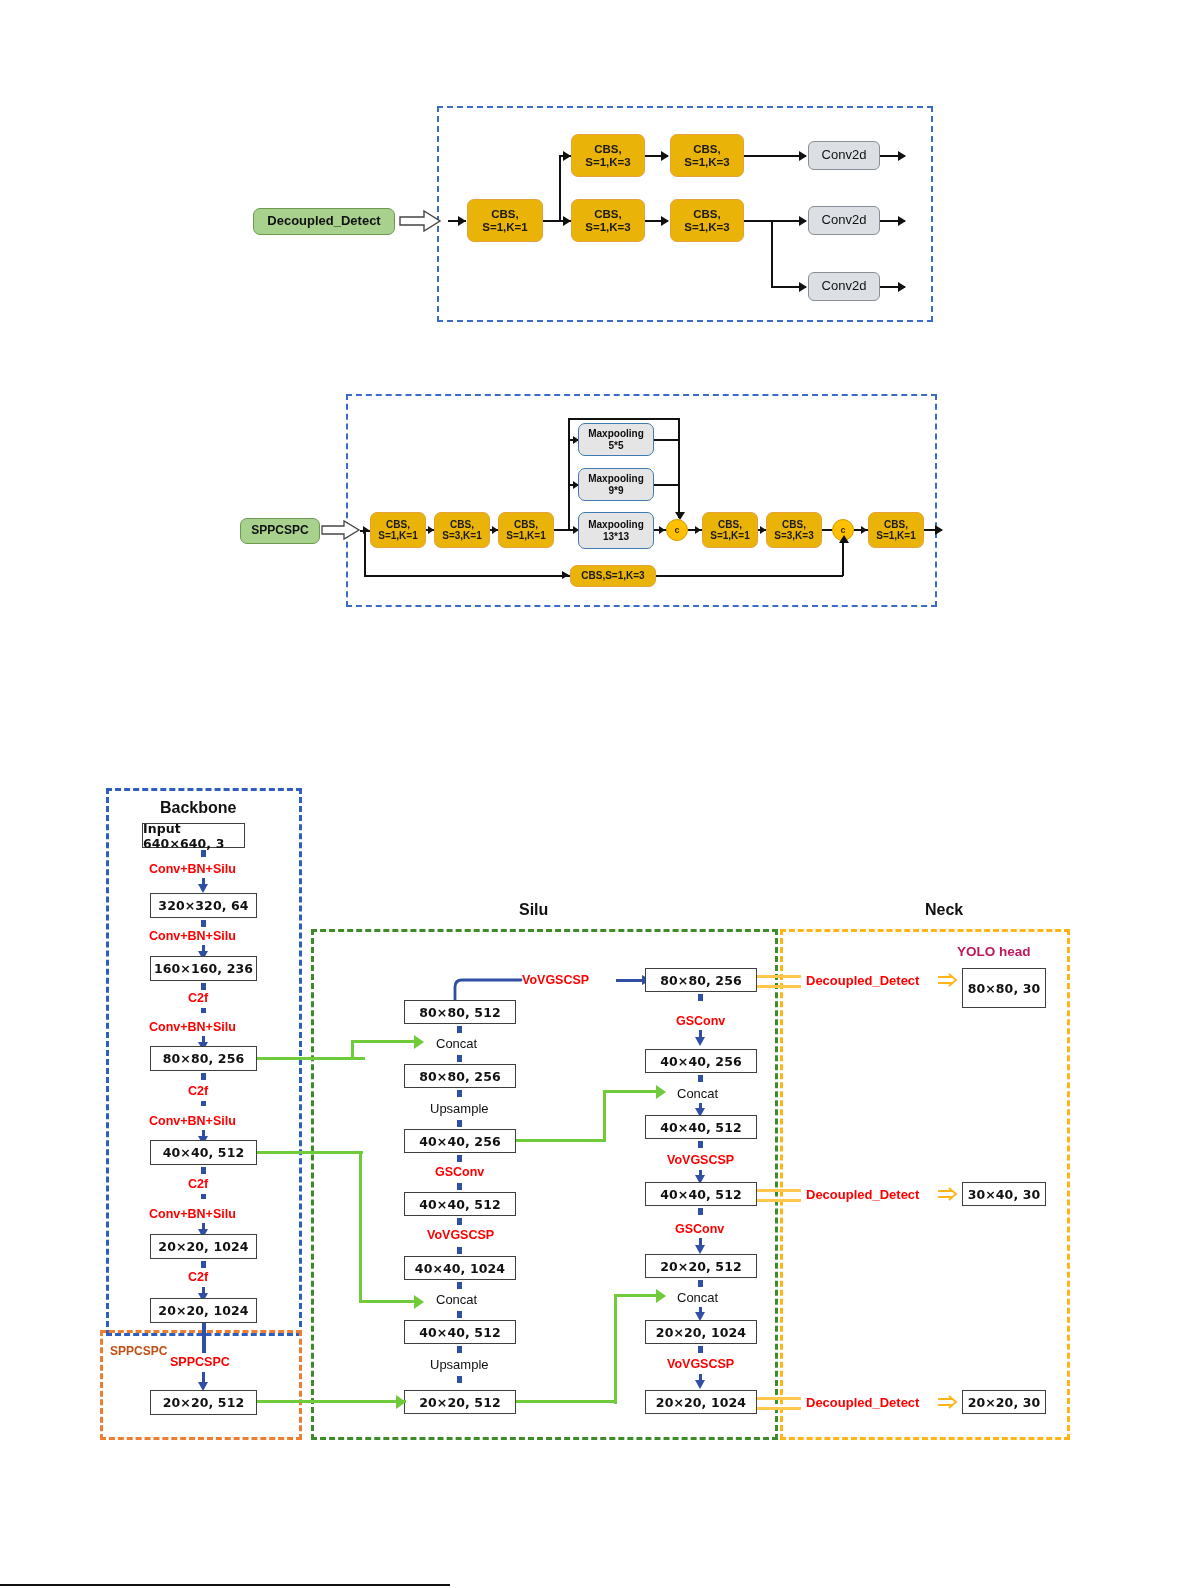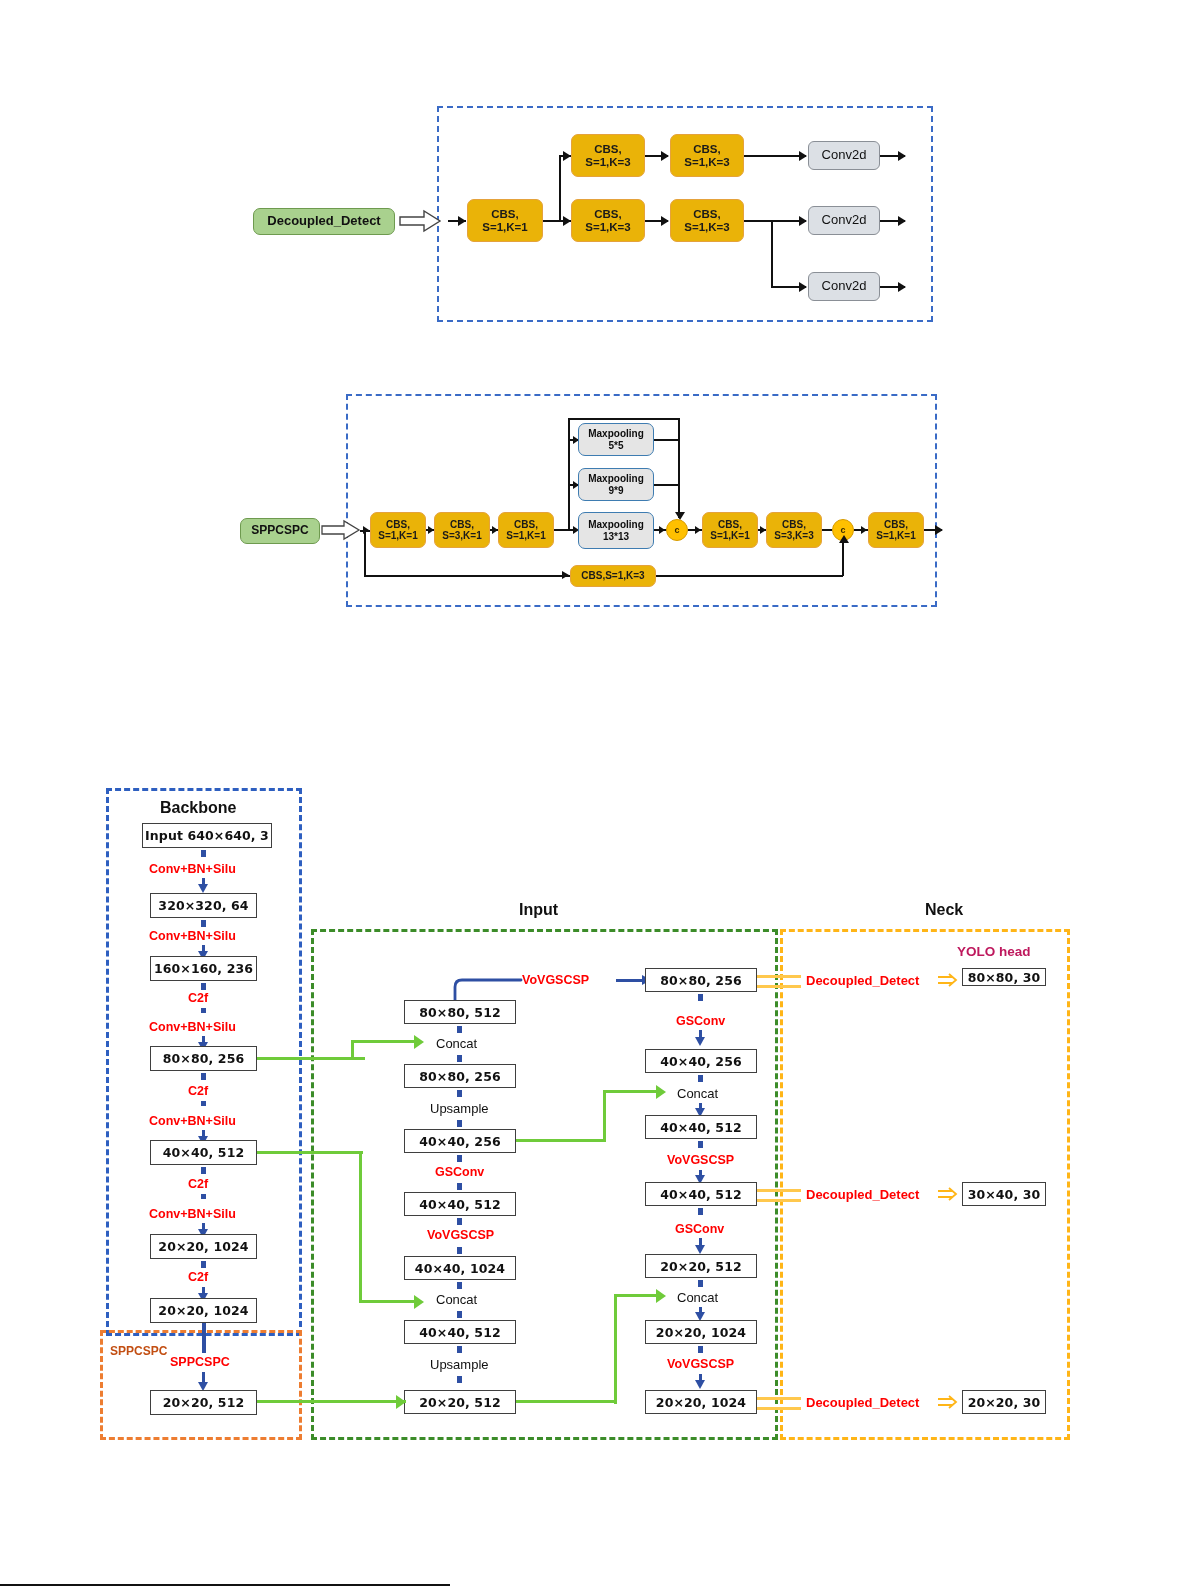--- a/index.html
+++ b/index.html
@@ -216,26 +216,26 @@
 </div>
 
 <div>
 
   <div class="dashframe f-blue3" style="left:106px; top:788px; width:196px; height:548px;"></div>
   <div class="dashframe f-orange3" style="left:100px; top:1330px; width:202px; height:110px;"></div>
   <div class="dashframe f-green3" style="left:311px; top:929px; width:467px; height:511px;"></div>
   <div class="dashframe f-amber3" style="left:780px; top:929px; width:290px; height:511px;"></div>
 
   <div class="sect" style="left:160px; top:799px;">Backbone</div>
-  <div class="sect" style="left:519px; top:901px;">Input</div>
+  <div class="sect" style="left:519px; top:901px;">Silu</div>
   <div class="sect" style="left:925px; top:901px;">Neck</div>
   <div class="tlabel amber" style="left:957px; top:944px; font-size:13.5px;">YOLO head</div>
   <div class="tlabel sppc-or" style="left:110px; top:1344px; font-size:12px;">SPPCSPC</div>
 
-  <div class="tbox" style="left:142px; top:823px; width:130px; height:25px;">Input 640×640, 3</div>
+  <div class="tbox" style="left:142px; top:823px; width:103px; height:25px;">Input 640×640, 3</div>
   <div class="stub" style="left:201px; top:850px;"></div>
   <div class="tlabel red" style="left:149px; top:862px;">Conv+BN+Silu</div>
   <div class="ln ln-blu-v abs" style="left:202px; top:878px; height:7px;"></div>
   <div class="arrow ar-d-blu" style="left:198px; top:884px;"></div>
 
   <div class="tbox" style="left:150px; top:893px; width:107px; height:25px;">320×320, 64</div>
   <div class="stub" style="left:201px; top:920px;"></div>
   <div class="tlabel red" style="left:149px; top:929px;">Conv+BN+Silu</div>
   <div class="ln ln-blu-v abs" style="left:202px; top:945px; height:7px;"></div>
   <div class="arrow ar-d-blu" style="left:198px; top:951px;"></div>
@@ -354,21 +354,21 @@
   <div class="arrow ar-d-blu" style="left:695px; top:1380px;"></div>
 
   <div class="tbox" style="left:645px; top:1390px; width:112px; height:24px;">20×20, 1024</div>
 
   <div class="ln ln-amb-h abs" style="left:757px; top:975px; width:44px;"></div>
   <div class="ln ln-amb-h abs" style="left:757px; top:985px; width:44px;"></div>
   <div class="tlabel red" style="left:806px; top:973px; font-size:13px;">Decoupled_Detect</div>
   <svg class="ov" style="left:938px; top:972px; width:22px; height:18px;">
     <path d="M0,5 L14,5 M0,11 L14,11 M11,2 L18,8 L11,14" fill="none" stroke="#FFB517" stroke-width="1.8"></path>
   </svg>
-  <div class="tbox" style="left:962px; top:968px; width:84px; height:18px;">80×80, 30</div>
+  <div class="tbox" style="left:962px; top:968px; width:84px; height:40px;">80×80, 30</div>
 
   <div class="ln ln-amb-h abs" style="left:757px; top:1189px; width:44px;"></div>
   <div class="ln ln-amb-h abs" style="left:757px; top:1199px; width:44px;"></div>
   <div class="tlabel red" style="left:806px; top:1187px; font-size:13px;">Decoupled_Detect</div>
   <svg class="ov" style="left:938px; top:1186px; width:22px; height:18px;">
     <path d="M0,5 L14,5 M0,11 L14,11 M11,2 L18,8 L11,14" fill="none" stroke="#FFB517" stroke-width="1.8"></path>
   </svg>
   <div class="tbox" style="left:962px; top:1182px; width:84px; height:24px;">30×40, 30</div>
 
   <div class="ln ln-amb-h abs" style="left:757px; top:1397px; width:44px;"></div>

